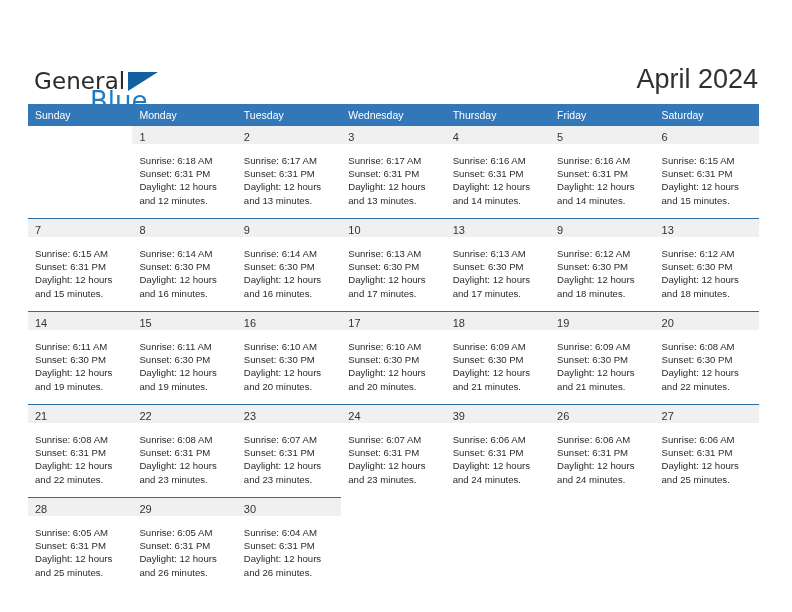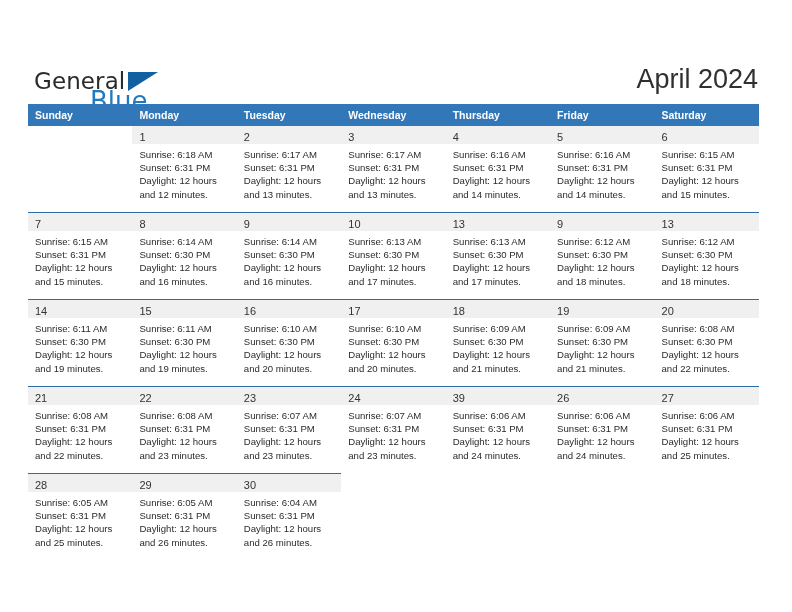--- a/index.html
+++ b/index.html
@@ -100,21 +100,21 @@
     top: 104px;
     width: 731px;
     border-collapse: collapse;
     table-layout: fixed;
   }
 
   .calendar th {
     background: #3277b8;
     color: #ffffff;
     font-size: 10.5px;
-    font-weight: 700;
+    font-weight: 400;
     text-align: left;
     padding: 5px 0 5px 7px;
     height: 11px;
     border: none;
     font-family: "Liberation Sans", sans-serif;
   }
 
   .calendar td {
     width: 104.4px;
     vertical-align: top;
@@ -143,20 +143,21 @@
     font-family: "Liberation Sans", sans-serif;
   }
   td.empty .daynum-band {
     background: #ffffff;
   }
 
   .cell-body {
     padding: 4px 5px 8px 7px;
     height: 68px;
     box-sizing: border-box;
+    margin-top: 6px;
   }
   .info-line {
     font-size: 9.6px;
     line-height: 13.2px;
     color: #2b2b2b;
     white-space: nowrap;
     font-family: "Liberation Sans", sans-serif;
   }
 </style>
 </head>

